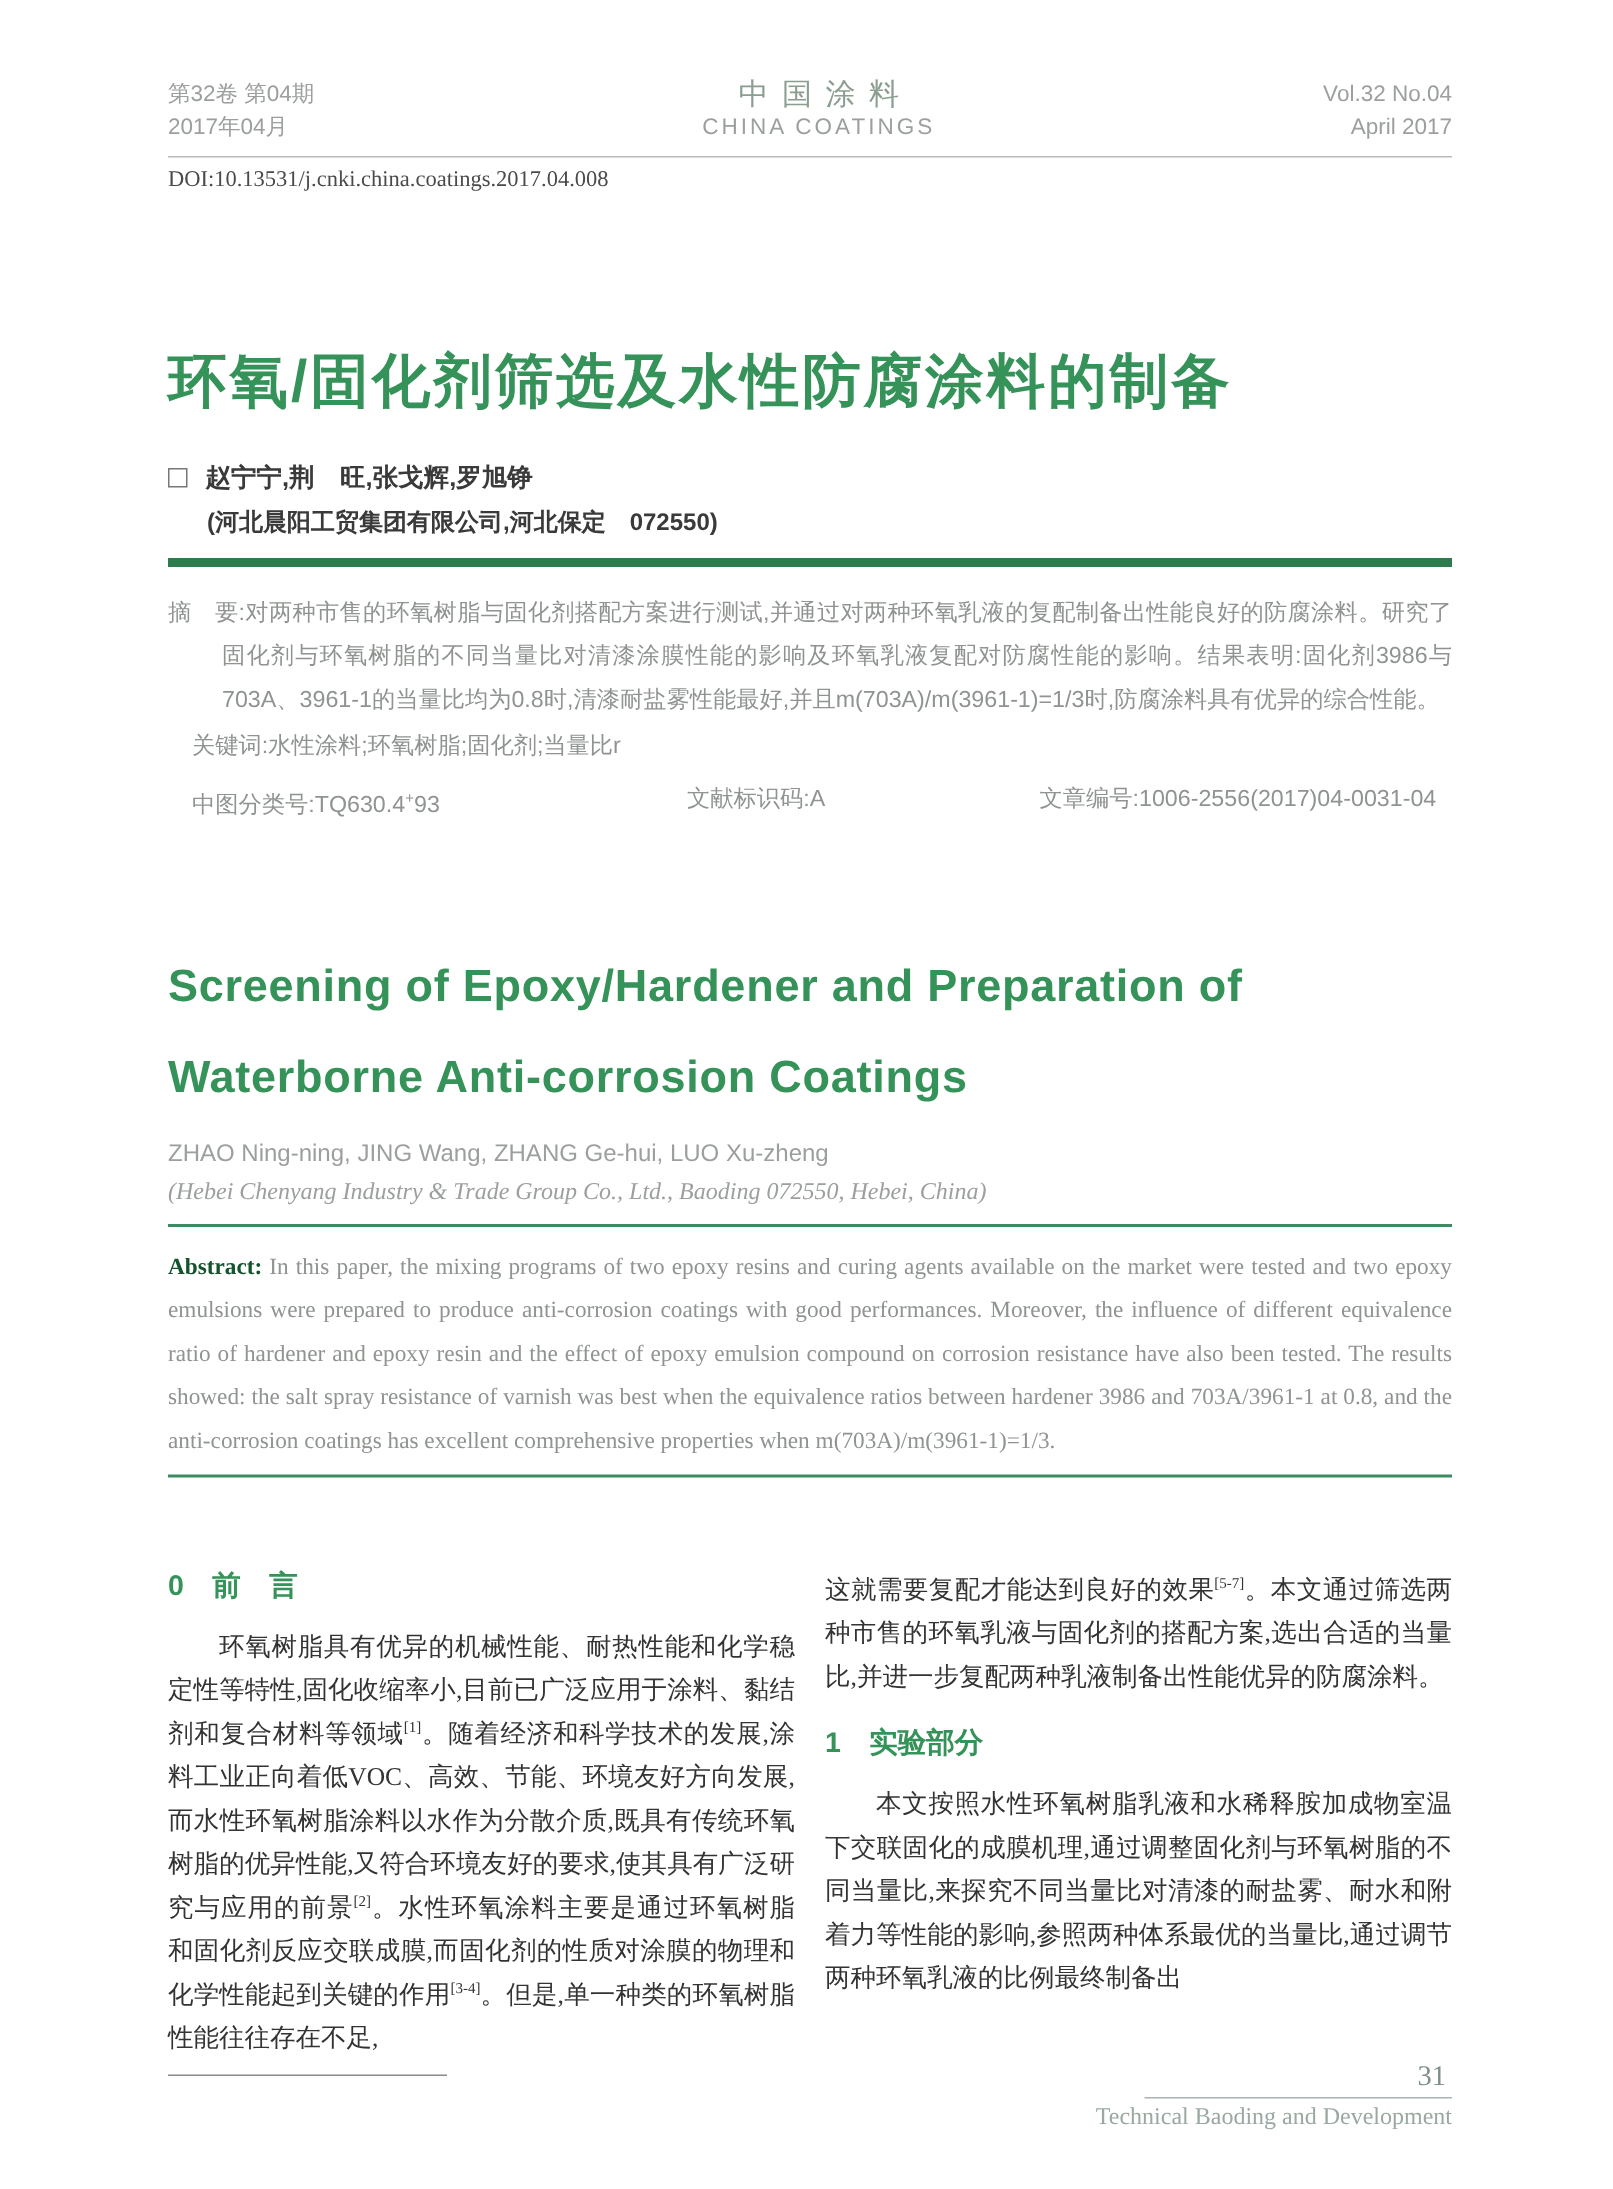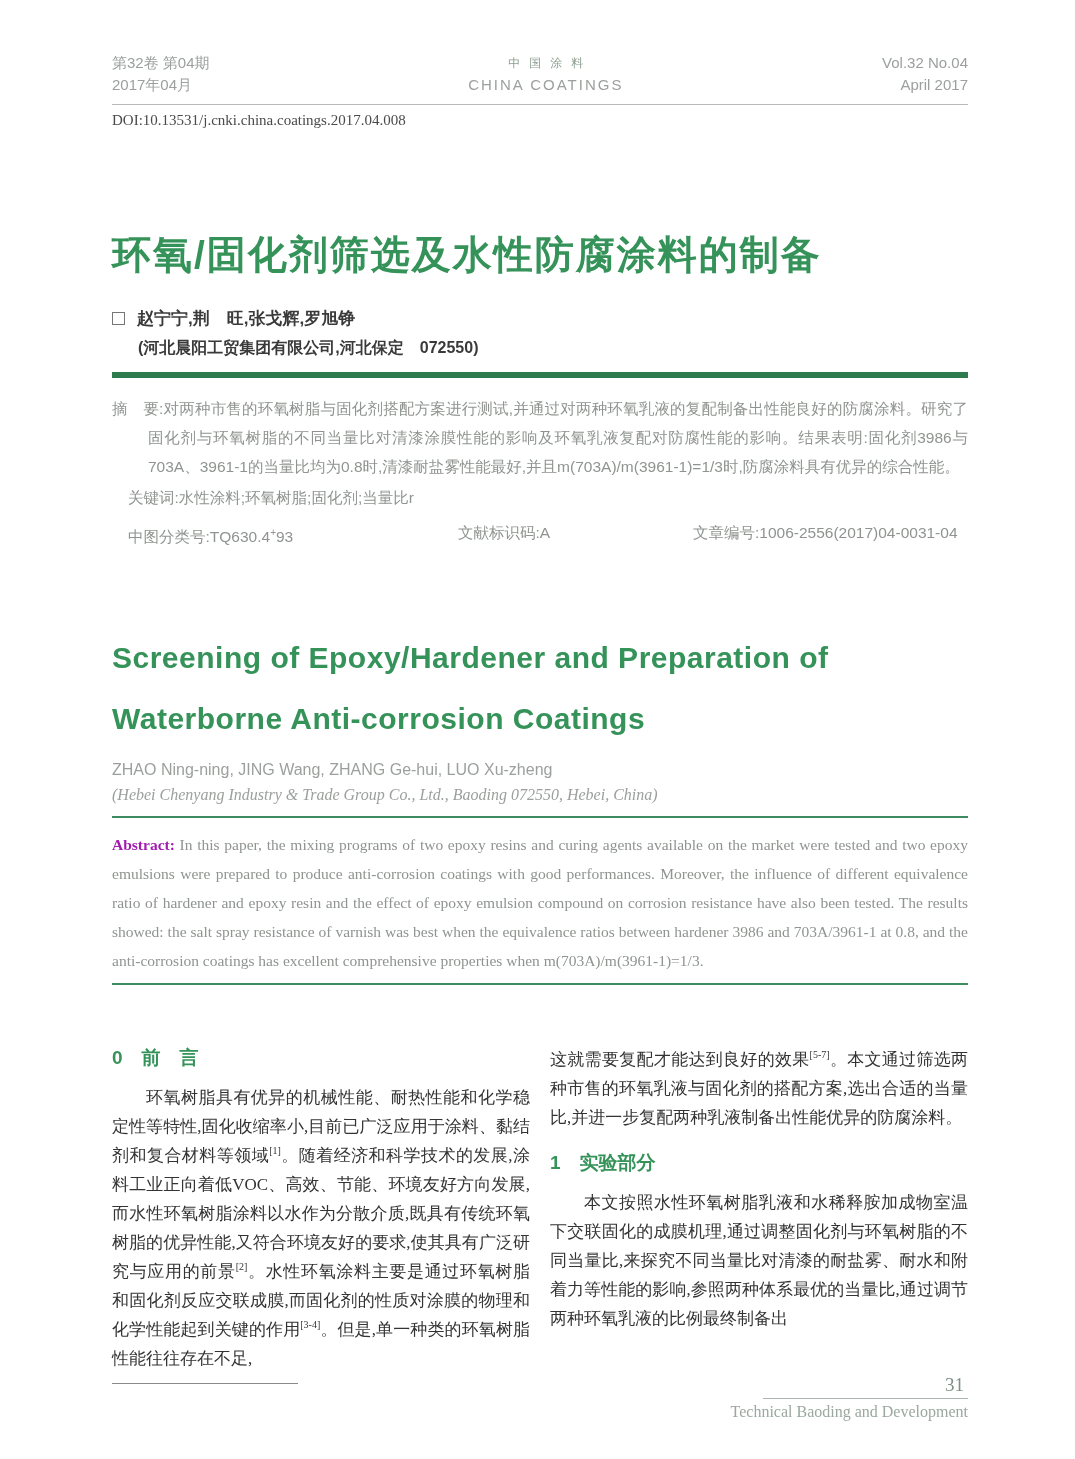--- a/index.html
+++ b/index.html
@@ -26,21 +26,21 @@
   
   .header{
     display:flex;justify-content:space-between;align-items:flex-start;
     padding-top:36px;padding-bottom:8px;
     border-bottom:1px solid #b8bcb9;
   }
   .header .cell{font-size:15px;line-height:22px;color:var(--light-gray);}
   .h-left{text-align:left;}
   .h-center{text-align:center;}
   .h-right{text-align:right;}
-  .journal-cn{letter-spacing:9px;color:#8b9e90;font-size:12px;line-height:22px;padding-left:9px;}
+  .journal-cn{letter-spacing:9px;color:#8b9e90;font-size:20px;line-height:22px;padding-left:9px;}
   .journal-en{letter-spacing:2px;color:var(--light-gray);font-size:15px;line-height:22px;}
   .doi{margin-top:7px;font-size:15px;color:#4a4a4a;font-family:"Liberation Serif","DejaVu Serif",serif;}
 
   
   .cn-title{
     margin-top:98px;
     font-size:39px;font-weight:bold;letter-spacing:2px;
     color:var(--accent-green);
     line-height:56px;
   }
@@ -84,21 +84,21 @@
   }
   .thin-line{margin-top:12px;height:2px;background:var(--line-green);}
 
   
   .abs-en{
     margin-top:12px;
     font-family:"Liberation Serif","DejaVu Serif",serif;
     font-size:15.5px;line-height:29px;color:var(--gray-text);
     text-align:justify;
   }
-  .abs-en .lbl, .kw-en .lbl{font-weight:bold;color:#a21caf;}
+  .abs-en .lbl, .kw-en .lbl{font-weight:bold;color:#14532d;}
   .kw-en{
     margin-top:1px;font-family:"Liberation Serif","DejaVu Serif",serif;
     font-size:15.5px;line-height:29px;color:var(--gray-text);
   }
   .thin-line2{margin-top:8px;height:2px;background:var(--line-green);}
 
   
   .columns{margin-top:60px;display:flex;gap:20px;}
   .col{width:418px;flex:0 0 auto;}
   .sec-heading{

